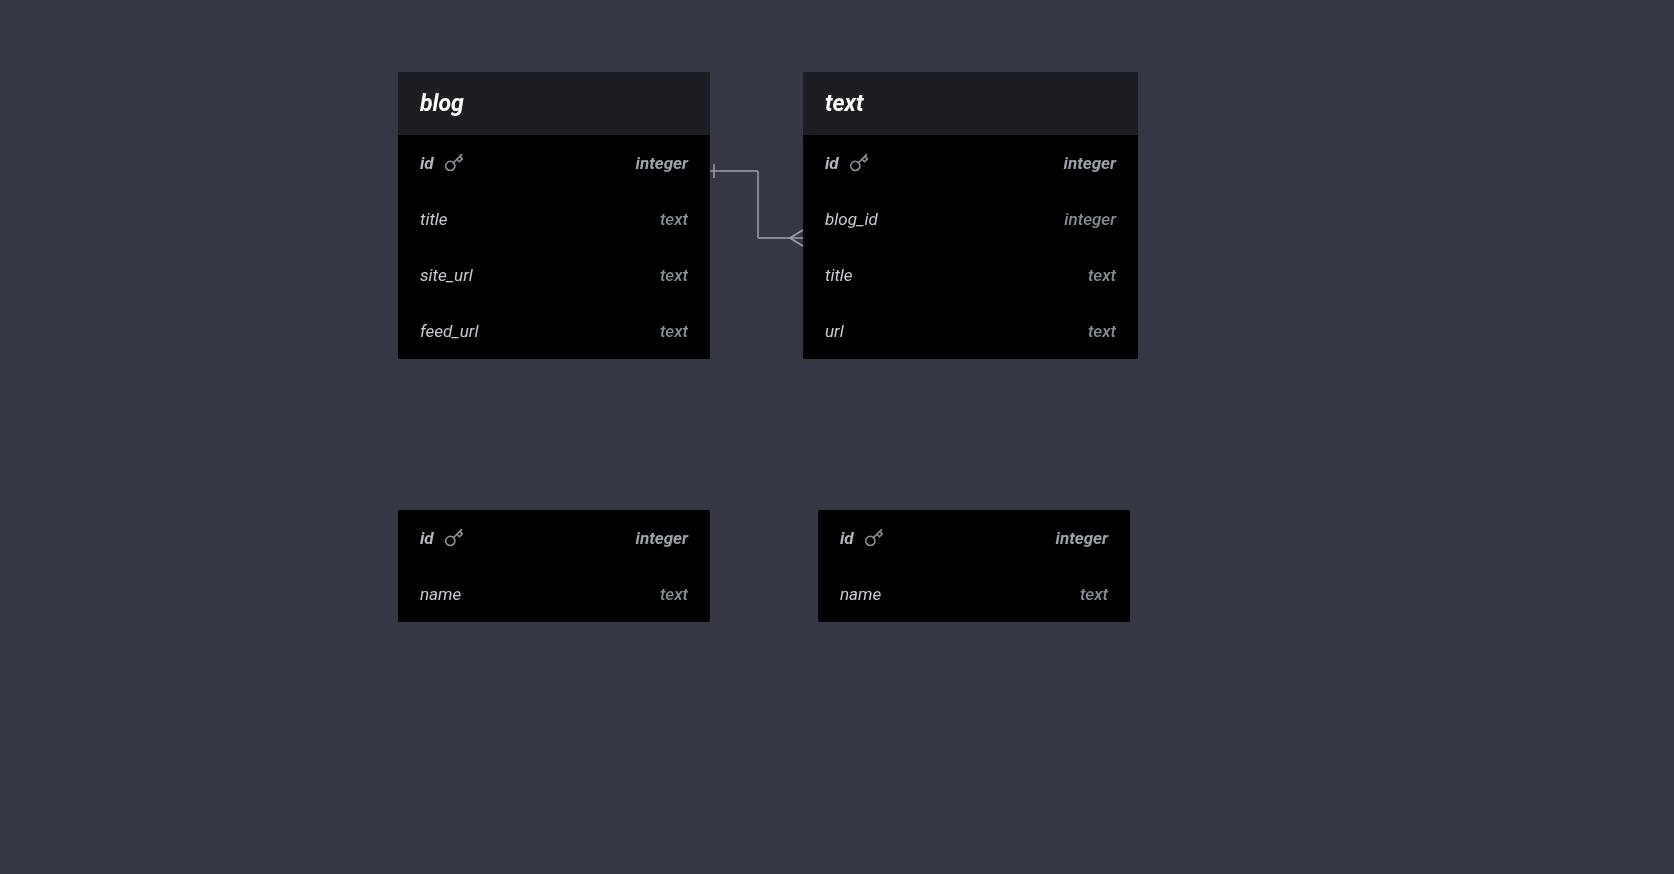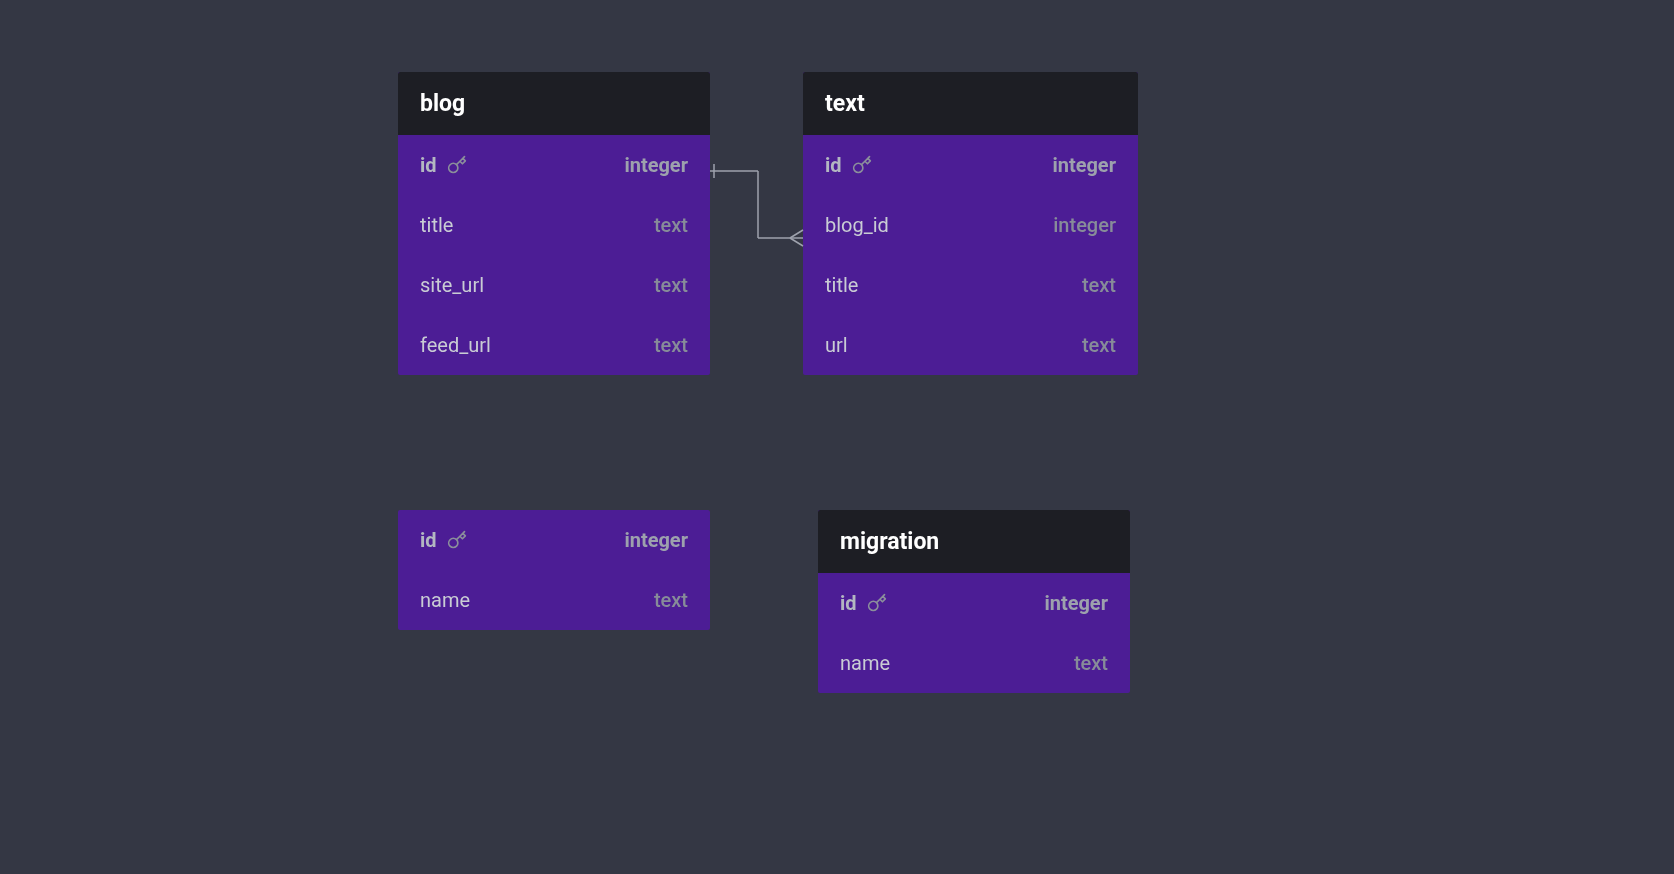--- a/index.html
+++ b/index.html
@@ -16,40 +16,41 @@
       overflow: hidden;
     }
     .canvas {
       position: relative;
       width: 100%;
       height: 100%;
     }
     .table {
       position: absolute;
       width: 312px;
-      background: #4c1d95;
+      background: #000000;
       border-radius: 2px;
       overflow: hidden;
+      font-style: italic;
     }
     .table-header {
       background: #1d1e24;
       padding: 18px 22px;
       color: #ffffff;
       font-weight: 700;
       font-size: 23px;
     }
     .table-body {
       padding: 0;
     }
     .field-row {
       display: flex;
       justify-content: space-between;
       align-items: center;
       padding: 18px 22px;
-      font-size: 20px;
+      font-size: 17px;
     }
     .field-name {
       color: #c9ccd4;
       display: flex;
       align-items: center;
       gap: 10px;
     }
     .field-name.pk {
       font-weight: 700;
       color: #b3b7c1;
@@ -175,23 +176,20 @@
         <span class="field-type pk">integer</span>
       </div>
       <div class="field-row">
         <span class="field-name">name</span>
         <span class="field-type">text</span>
       </div>
     </div>
   </div>
 
   <div class="table" id="table-migration">
-    <div class="table-header">
-      <span>migration</span>
-    </div>
     <div class="table-body">
       <div class="field-row">
         <span class="field-name pk">
           <span>id</span>
           <span class="key-icon">
             <svg viewBox="0 0 24 24" fill="none" stroke="#8b8f9b" stroke-width="2" stroke-linecap="round" stroke-linejoin="round">
                 <path d="M21 2l-2 2m-7.61 7.61a5.5 5.5 0 1 1-7.778 7.778 5.5 5.5 0 0 1 7.777-7.777zm0 0L15.5 7.5m0 0l3 3L22 7l-3-3m-3.5 3.5L19 4"></path>
               </svg>
           </span>
         </span>

